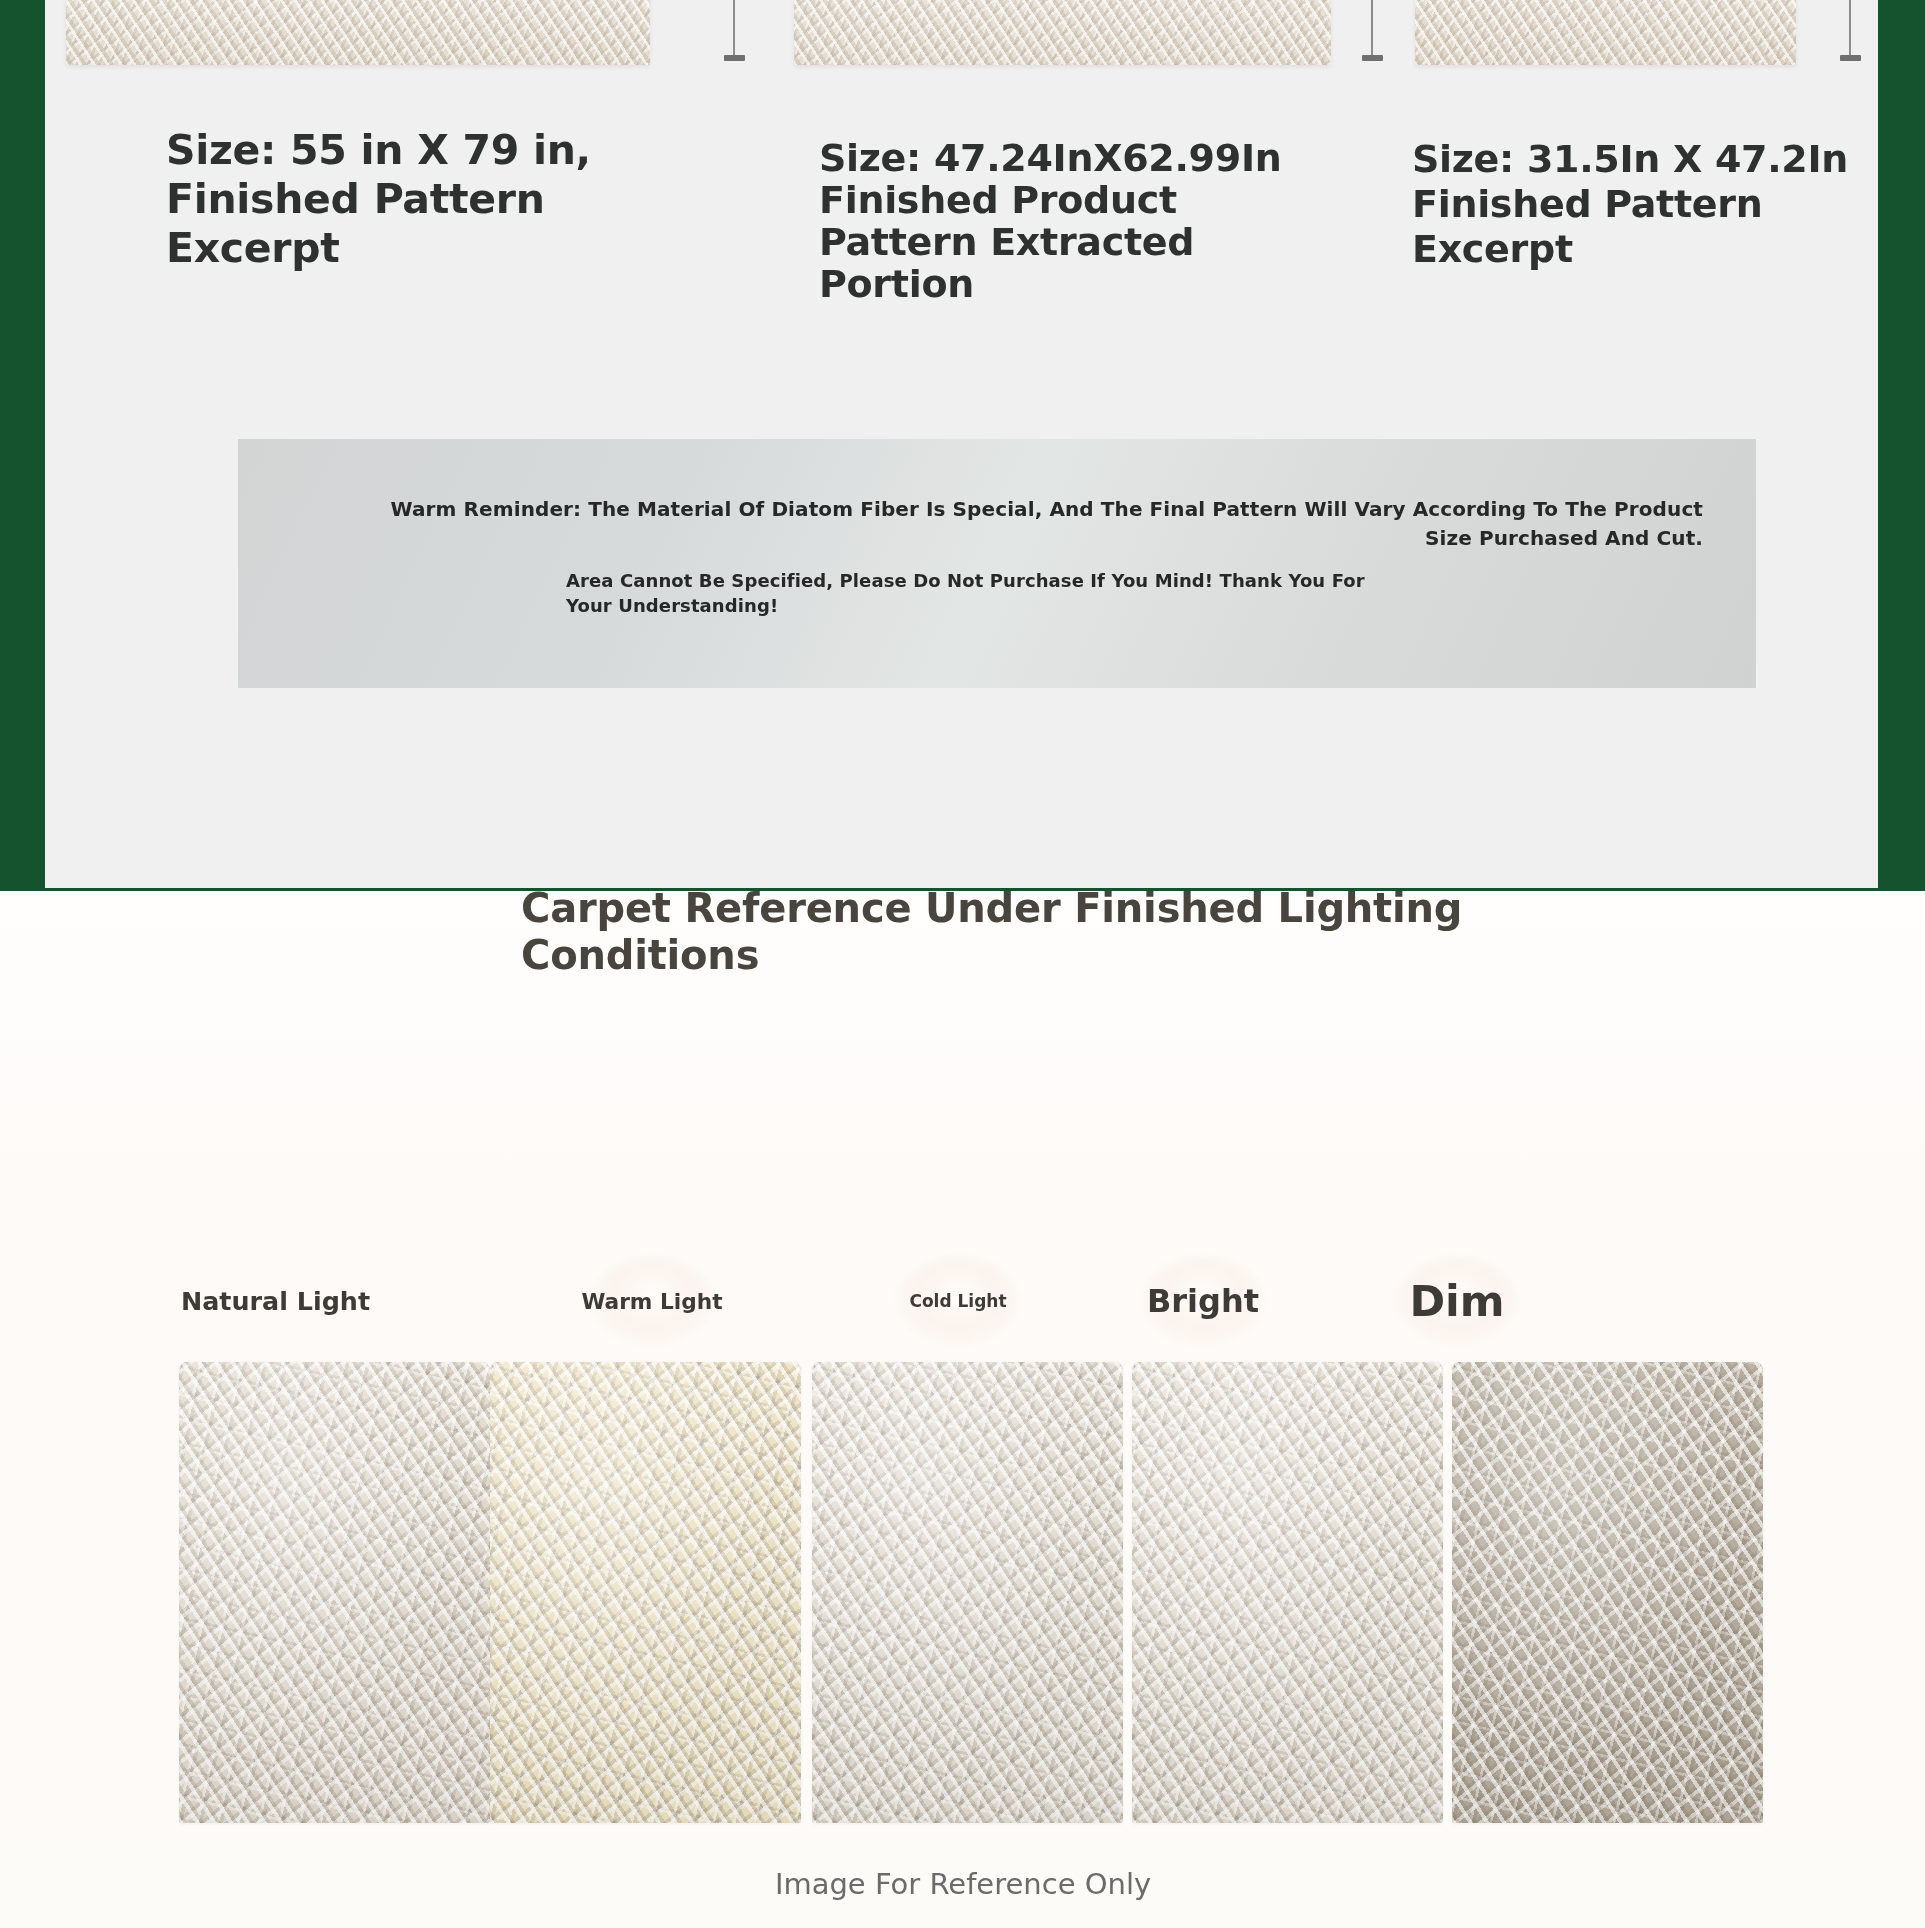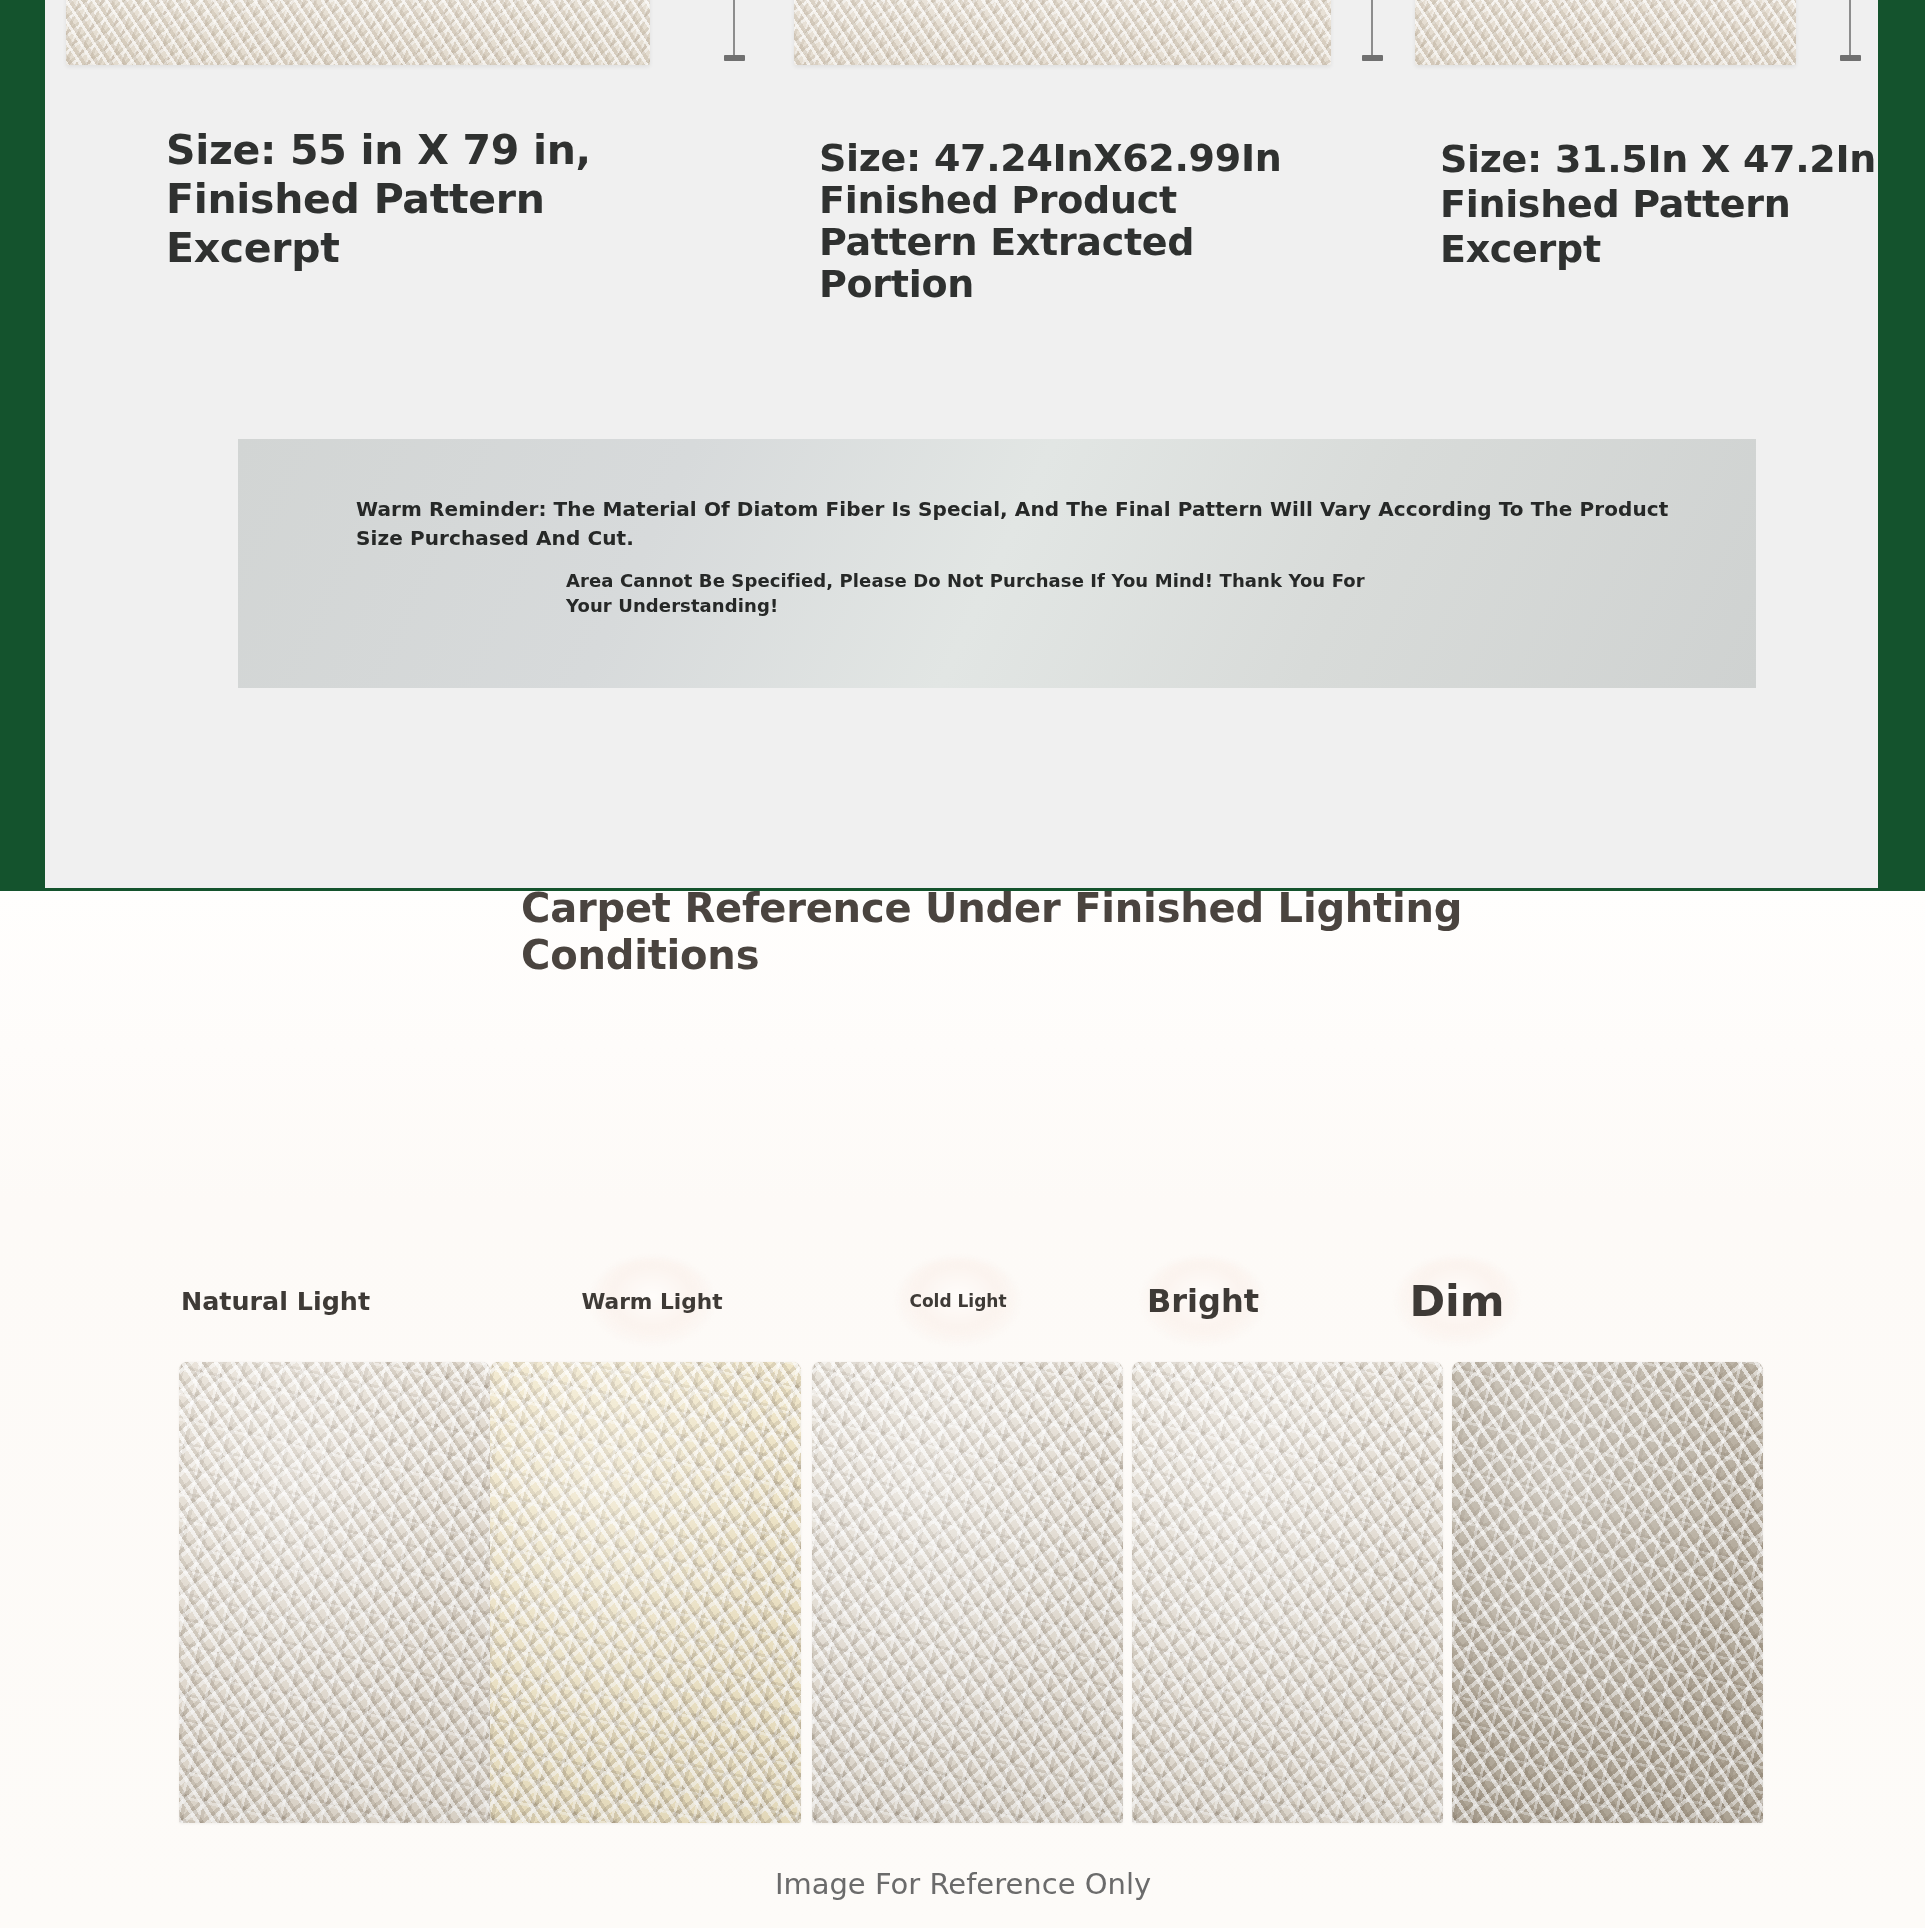--- a/index.html
+++ b/index.html
@@ -61,31 +61,32 @@
 
   
   .size-caption{
     position:absolute;
     font-weight:700;
     color:#2f3130;
     letter-spacing:-0.3px;
   }
   #cap0{left:121px;top:126px;width:508px;font-size:41px;line-height:49px;}
   #cap1{left:774px;top:137px;width:527px;font-size:38px;line-height:42px;}
-  #cap2{left:1367px;top:137px;width:480px;font-size:38px;line-height:45px;margin-left:28px;}
+  #cap2{left:1367px;top:137px;width:480px;font-size:38px;line-height:45px;}
 
   
   .reminder-box{
     position:absolute;left:193px;top:439px;width:1518px;height:249px;
     background:linear-gradient(115deg,#d2d5d4 0%,#d7dadb 28%,#e2e6e4 50%,#d8dbd9 72%,#cfd2d1 100%);
   }
   .reminder-line1{
-    position:absolute;left:118px;top:56px;width:1337px;
+    position:absolute;left:128px;top:56px;width:1337px;
     font-size:20px;line-height:29px;font-weight:700;color:#262827;
     letter-spacing:0.1px;
+    text-align:right;
   }
   .reminder-line2{
     position:absolute;left:328px;top:130px;width:847px;
     font-size:18px;line-height:24.5px;font-weight:700;color:#262827;
     letter-spacing:0.1px;
   }
 
   
   .bottom-section{
     position:absolute;left:0;top:891px;width:1926px;height:1038px;

